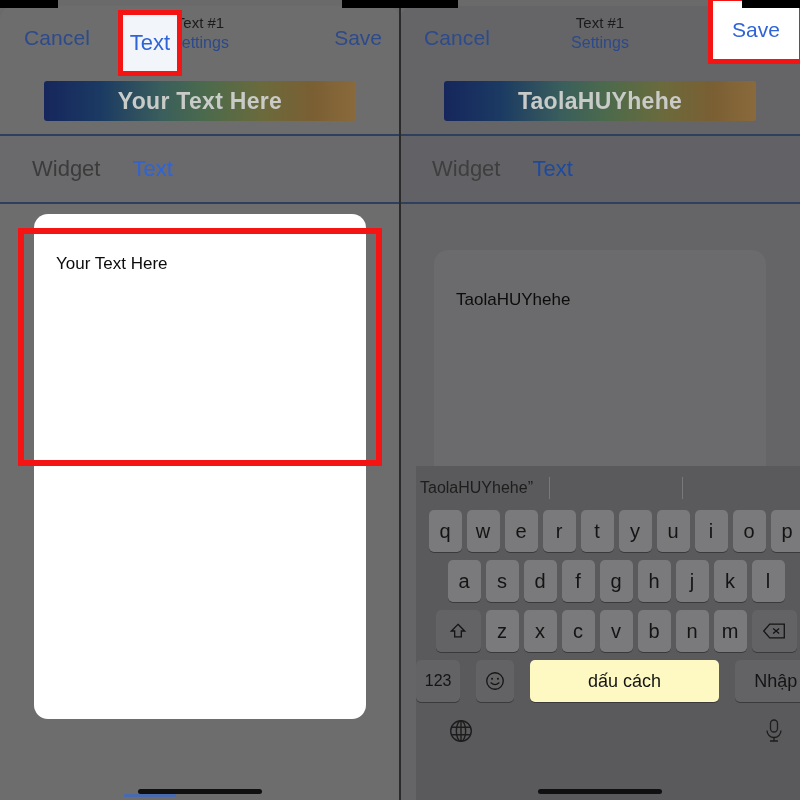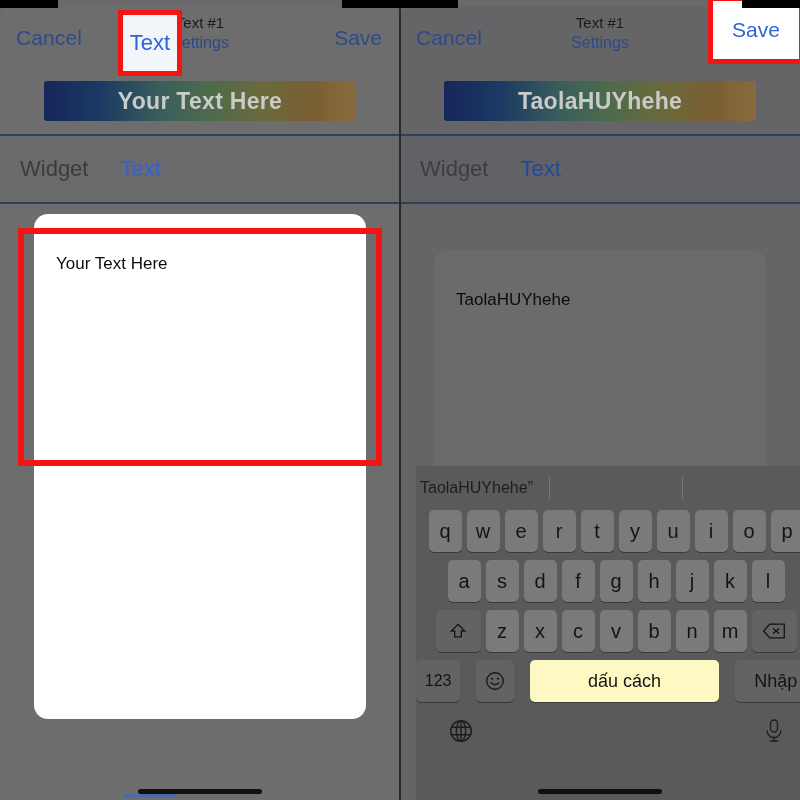--- a/index.html
+++ b/index.html
@@ -31,21 +31,21 @@
     overflow: hidden;
   }
   .sheet-left  { background: #6d6d6d; }
   .sheet-right { background: #656568; }
 
   
   .navbar {
     position: relative; height: 62px; width: 100%;
   }
   .nav-cancel {
-    position: absolute; left: 16px; top: 20px;
+    position: absolute; left: 24px; top: 20px;
     font-size: 21px; color: #2d4a8a; letter-spacing: .1px;
   }
   .nav-title-wrap {
     position: absolute; left: 0; right: 0; top: 8px;
     text-align: center; line-height: 1.25;
   }
   .nav-title { font-size: 15px; color: #1b1b1b; display:block; }
   .nav-sub   { font-size: 16px; color: #2b4a8c; display:block; }
   .nav-save {
     position: absolute; right: 18px; top: 20px;
@@ -78,21 +78,21 @@
   .tabbar {
     position: relative; height: 70px; width: 100%;
     border-top: 2px solid #2f3f5e; border-bottom: 2px solid #2f3f5e;
     background: #6a6a6c;
     display: flex; align-items: center;
   }
   .panel-right .tabbar { background:#626266; }
   .tab {
     font-size: 22px; padding: 0 0 0 0; position: relative;
   }
-  .tab-widget { color:#3b3b3b; margin-left: 20px; }
+  .tab-widget { color:#3b3b3b; margin-left: 32px; }
   .tab-text   { color:#2f63d8; margin-left: 32px; }
   .panel-right .tab-text { color:#1e4a9e; }
   .panel-right .tab-widget { color:#3e3e3e; }
 
   
   .tab-highlight {
     position: absolute; left: 118px; top: 10px;
     width: 64px; height: 66px;
     background: #f2f6fb; border: 5px solid #f41414;
     z-index: 25; display: flex; align-items: center; justify-content: center;

